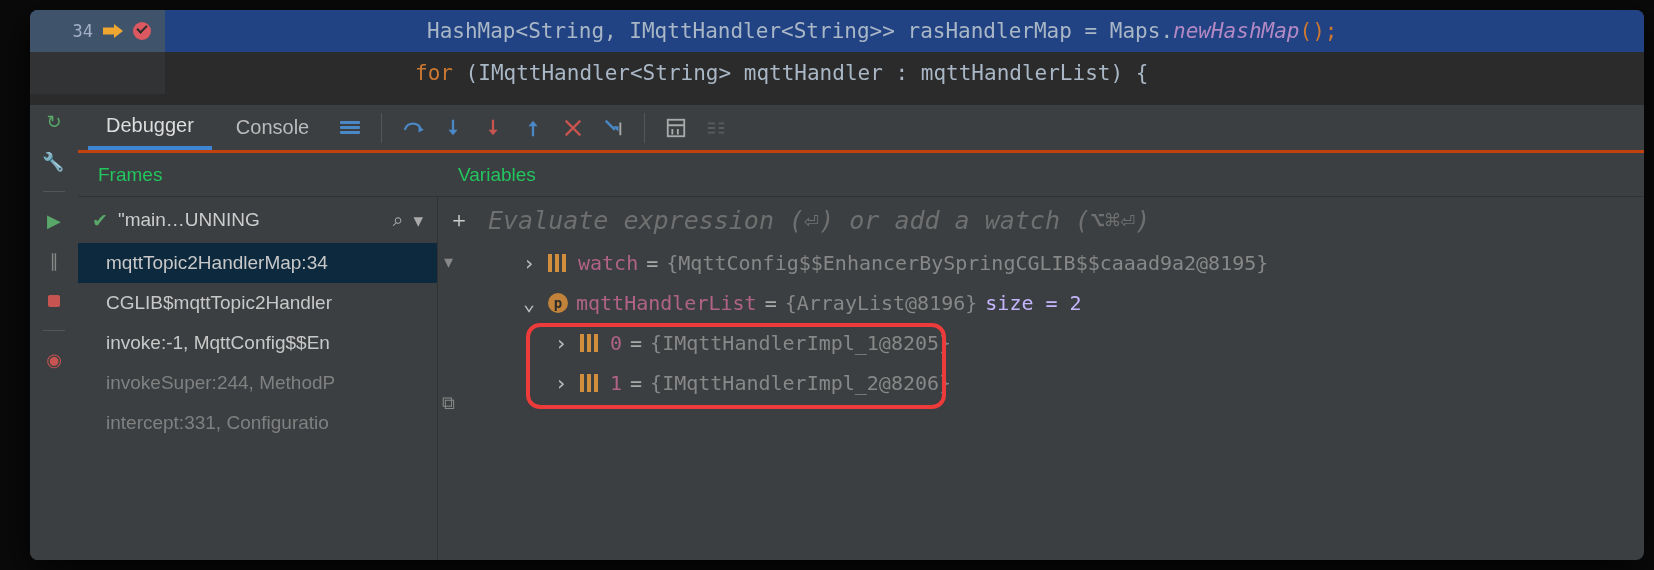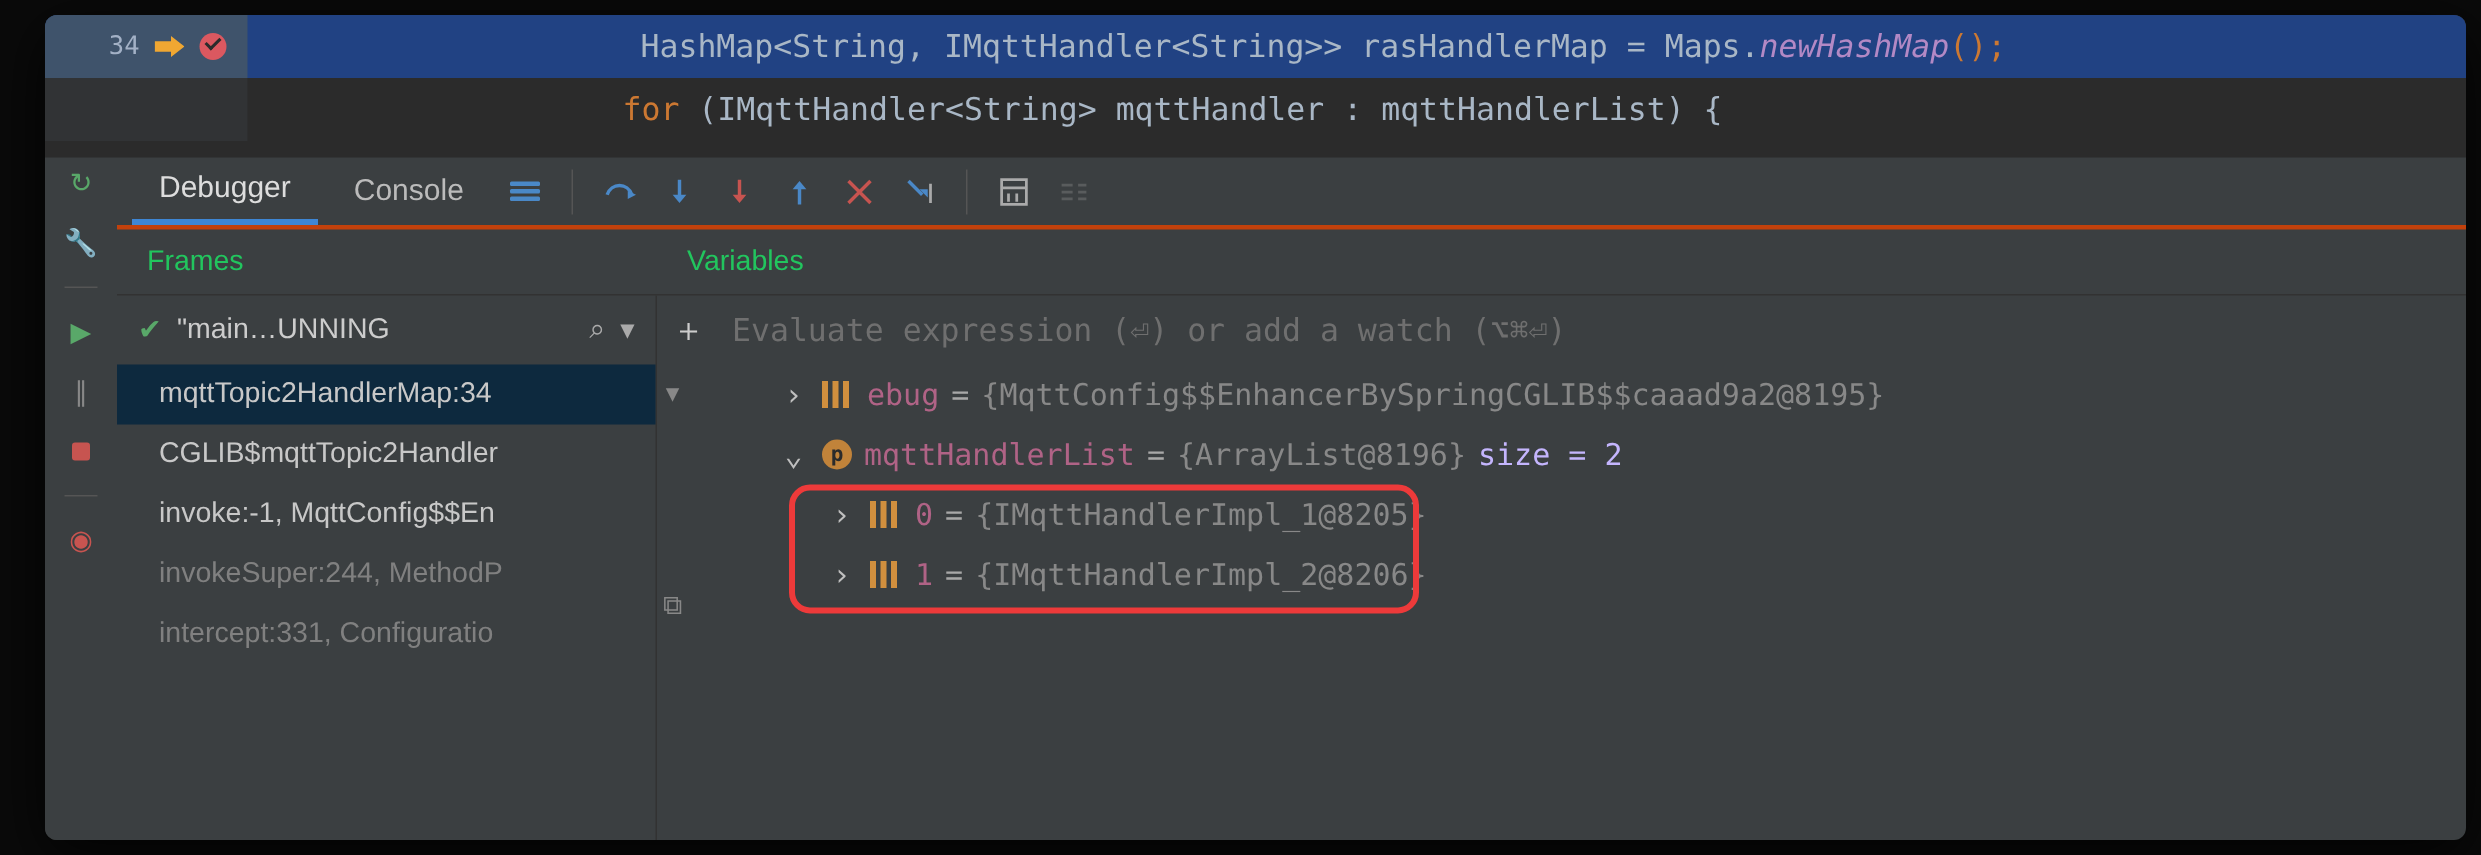--- a/index.html
+++ b/index.html
@@ -153,21 +153,21 @@
   }
   .frame-item.sel{ background:#0d293e;text-align:right; }
   .frame-item.dim{ color:#808080; }
 
   .vars-panel{ flex:1; position:relative; }
   .vars-toolbar{
     height:46px; display:flex; align-items:center; gap:10px;
   }
   .plus{color:#ccc; font-size:22px; padding-left:10px;}
   .eval-hint{
-    color:#6f6f6f; font-size:21px; font-family:"Menlo","Consolas",monospace;
+    color:#6f6f6f; font-style:italic; font-size:25px; font-family:"Menlo","Consolas",monospace;
     padding-left:8px;
   }
   .vars-tree{ padding-left:10px; }
   .col-mini2{ position:absolute; left:4px; top:54px; display:flex; flex-direction:column; gap:30px; align-items:center; color:#888; font-size:18px;}
 
   .vrow{
     height:40px; display:flex; align-items:center; gap:8px;
     font-family:"Menlo","Consolas",monospace; font-size:20px;
     color:#a8a8a8;
   }
@@ -319,21 +319,21 @@
           </div>
 
           <div class="vars-tree">
             <div class="vrow indent1">
               <span class="chev">›</span>
               <span class="bars">
                   <span></span>
                   <span></span>
                   <span></span>
                 </span>
-              <span class="vn">ebug</span>
+              <span class="vn">watch</span>
                 <span class="veq"> = </span>
                 <span class="vo">{MqttConfig$$EnhancerBySpringCGLIB$$caaad9a2@8195}</span>
             </div>
             <div class="vrow indent1">
               <span class="chev">⌄</span>
               <span class="p-badge">p</span>
               <span class="vn">mqttHandlerList</span>
                 <span class="veq"> = </span>
                 <span class="vo">{ArrayList@8196}</span>
                 <span class="vs">  size = 2</span>

